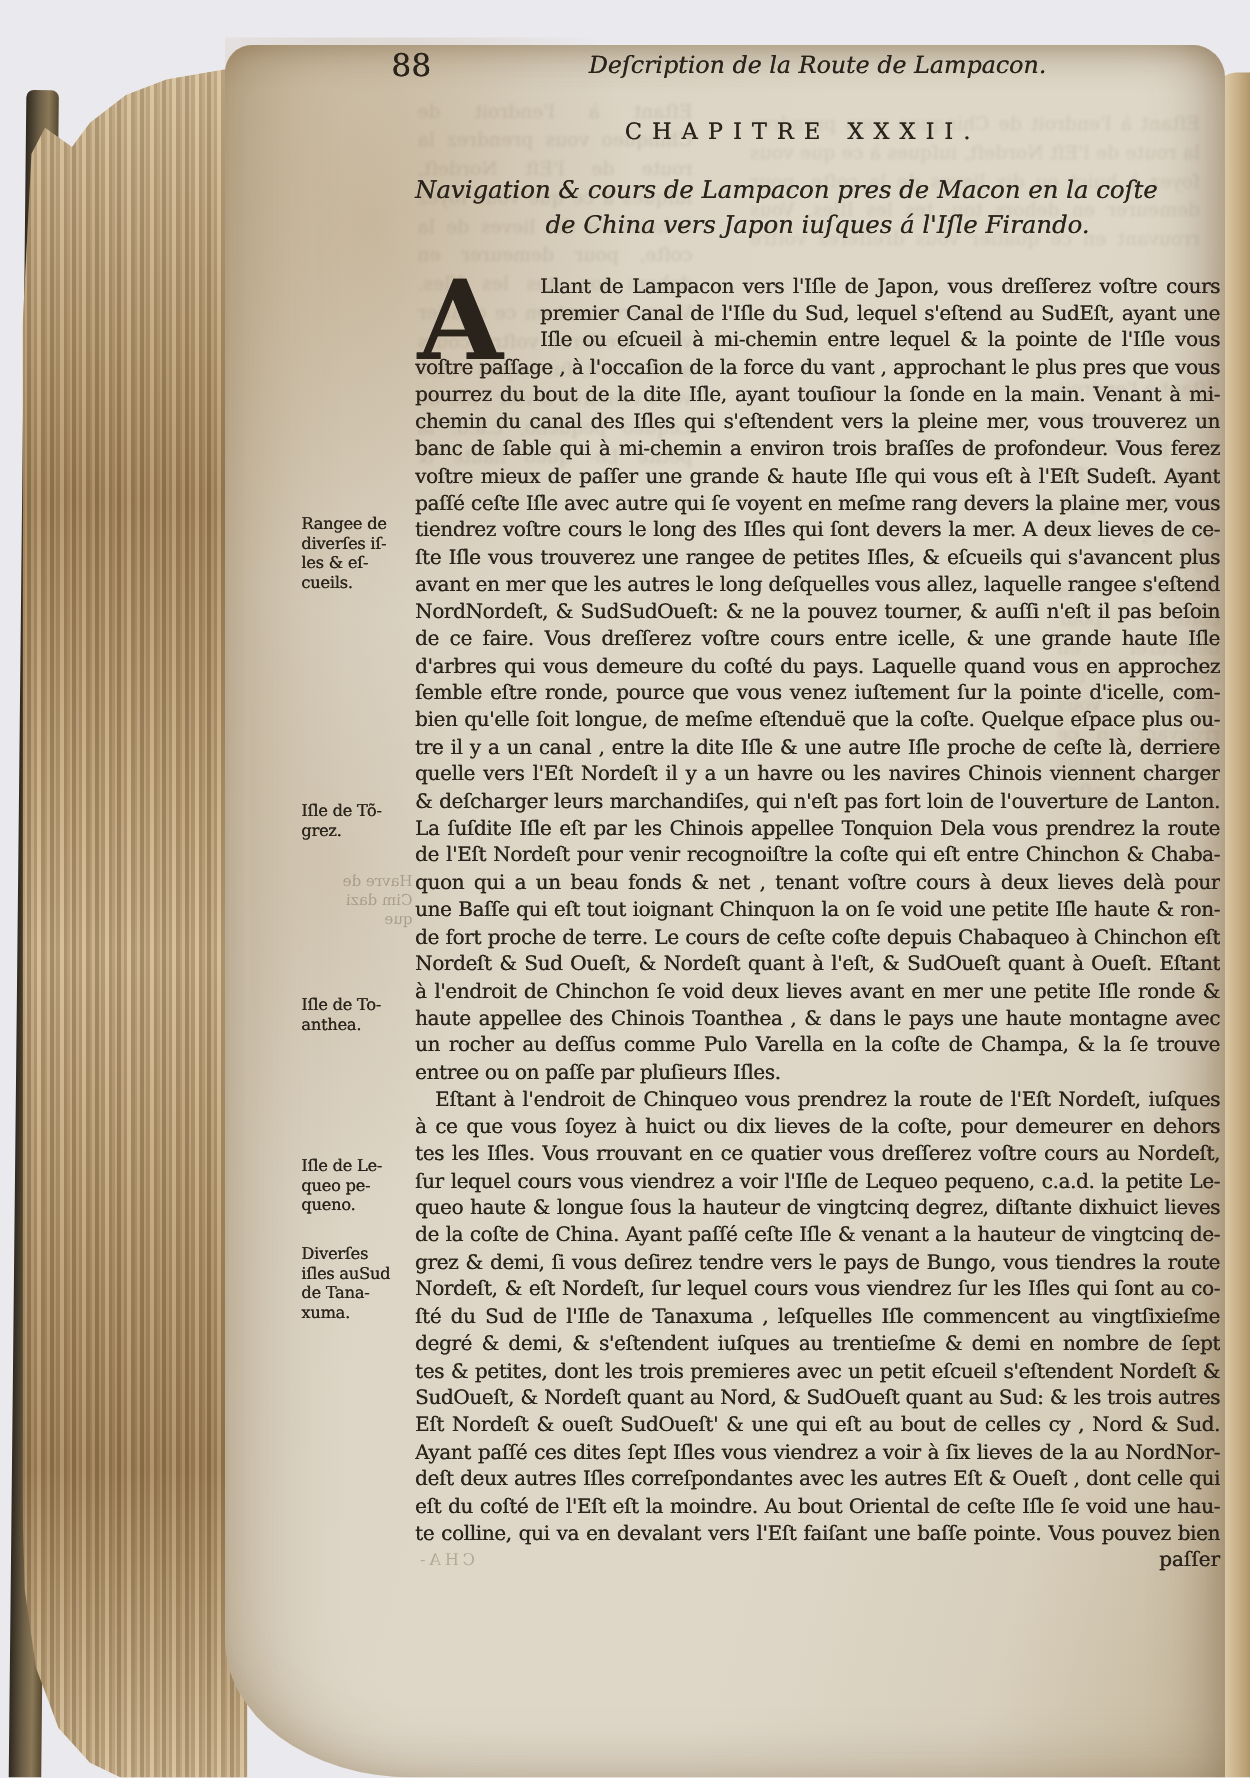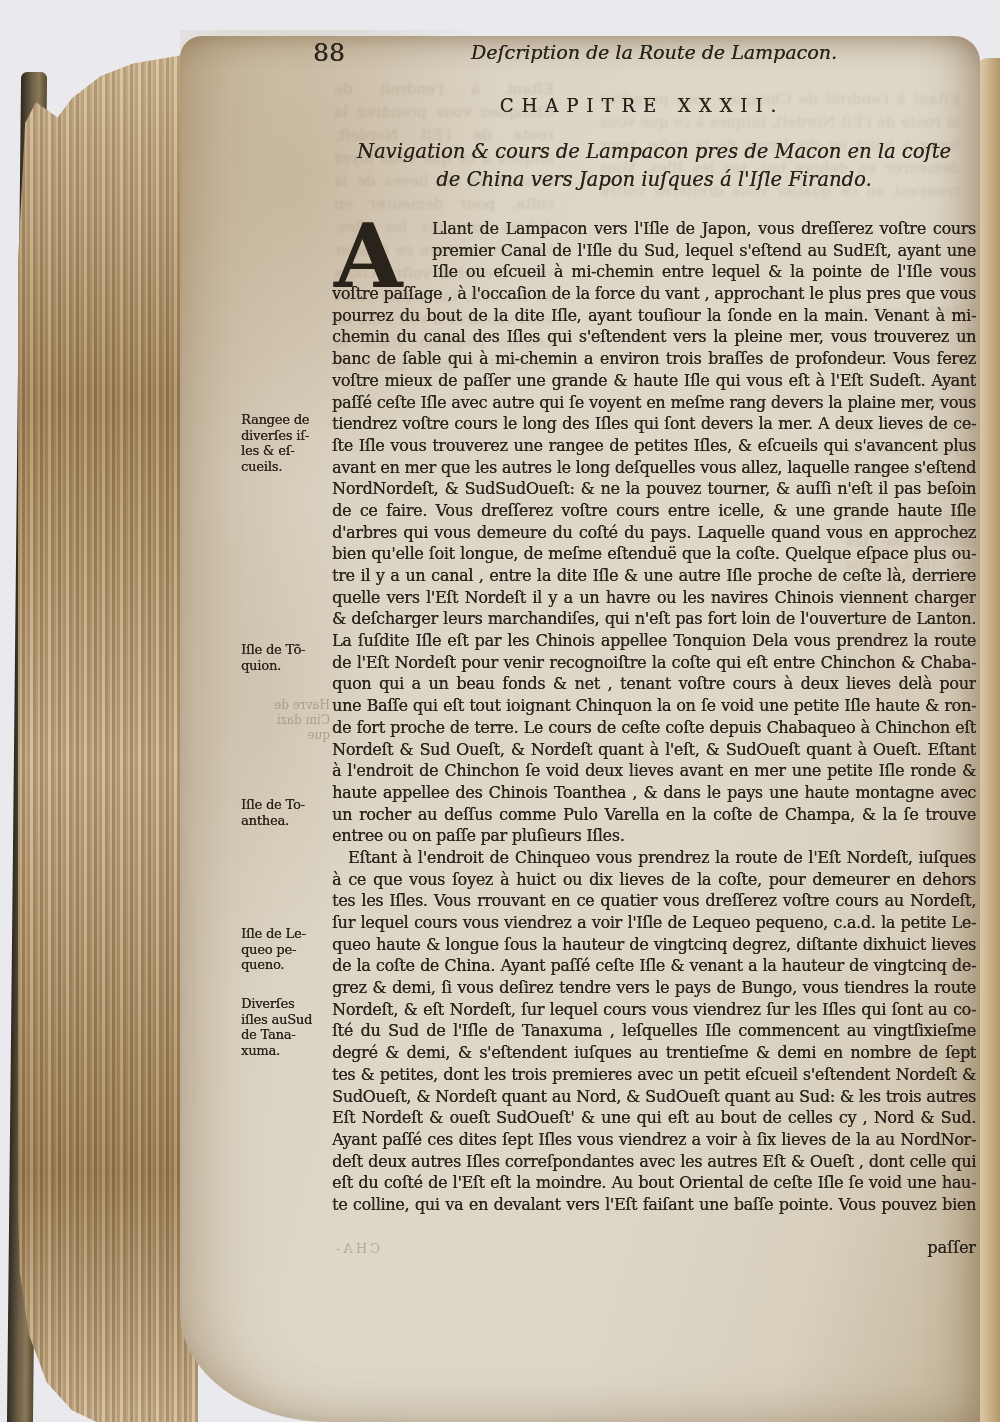--- a/index.html
+++ b/index.html
@@ -33,21 +33,21 @@
   .stain-r{right:40px;top:470px;width:150px;height:330px;
     background:radial-gradient(ellipse at 50% 50%,rgba(150,120,80,.10),rgba(150,120,80,0) 70%);}
 
   
   .ink{color:#2a231b;text-shadow:.25px 0 rgba(42,35,27,.85);}
   .pagenum{position:absolute;left:313px;top:38px;font-size:25px;}
   .runhead{position:absolute;left:332px;top:41px;width:644px;text-align:center;
     font-style:italic;font-size:19px;}
   .chapter{position:absolute;left:320px;top:95px;width:644px;text-align:center;
     font-size:18px;letter-spacing:8px;}
-  .subtitle1{position:absolute;left:332px;top:140px;width:644px;text-align:center;
+  .subtitle1{position:absolute;left:332px;top:140px;width:644px;
     font-style:italic;font-size:19.5px;}
   .subtitle2{position:absolute;left:332px;top:168px;width:644px;text-align:center;
     font-style:italic;font-size:19.5px;}
 
   .bodycol{position:absolute;left:332px;top:218px;width:644px;}
   .line{height:21.7px;line-height:21.7px;font-size:16px;letter-spacing:-.3px;
     overflow:hidden;text-align:justify;text-align-last:justify;box-sizing:border-box;}
   .line.dc{padding-left:100px;}
   .line.ind{padding-left:16px;}
   .line.endleft{text-align-last:left;}
@@ -114,20 +114,21 @@
       <div class="line">chemin du canal des Iſles qui s'eſtendent vers la pleine mer, vous trouverez un</div>
       <div class="line">banc de ſable qui à mi-chemin a environ trois braſſes de profondeur.  Vous ferez</div>
       <div class="line">voſtre mieux de paſſer une grande &amp; haute Iſle qui vous eſt à l'Eſt Sudeſt.  Ayant</div>
       <div class="line">paſſé ceſte Iſle avec autre qui ſe voyent en meſme rang devers la plaine mer, vous</div>
       <div class="line">tiendrez voſtre cours le long des Iſles qui ſont devers la mer.  A deux lieves de ce-</div>
       <div class="line">ſte Iſle vous trouverez une rangee de petites Iſles,  &amp; eſcueils qui s'avancent plus</div>
       <div class="line">avant en mer que les autres le long deſquelles vous allez, laquelle rangee s'eſtend</div>
       <div class="line">NordNordeſt, &amp; SudSudOueſt: &amp; ne la pouvez tourner, &amp; auſſi n'eſt il pas beſoin</div>
       <div class="line">de ce faire. Vous dreſſerez voſtre cours entre icelle, &amp; une grande haute Iſle pleine</div>
       <div class="line">d'arbres qui vous demeure du coſté du pays.  Laquelle quand vous en approchez</div>
+      <div class="line">ſemble eſtre ronde, pource que vous venez iuſtement ſur la pointe d'icelle,  com-</div>
       <div class="line">bien qu'elle ſoit longue, de meſme eſtenduë que la coſte.  Quelque eſpace plus ou-</div>
       <div class="line">tre il y a un canal , entre la dite Iſle &amp; une autre Iſle proche de ceſte là,  derriere la</div>
       <div class="line">quelle vers l'Eſt Nordeſt il y a  un havre ou les navires Chinois viennent charger</div>
       <div class="line">&amp; deſcharger leurs marchandiſes, qui n'eſt pas fort loin de l'ouverture de Lanton.</div>
       <div class="line">La ſuſdite Iſle eſt par les Chinois appellee Tonquion  Dela vous prendrez la route</div>
       <div class="line">de l'Eſt Nordeſt pour venir recognoiſtre la coſte qui eſt entre Chinchon &amp; Chaba-</div>
       <div class="line">quon qui a un beau fonds &amp; net , tenant voſtre cours à deux lieves delà pour eviter</div>
       <div class="line">une Baſſe qui eſt tout ioignant Chinquon la on ſe void une petite Iſle haute &amp; ron-</div>
       <div class="line">de fort proche de terre. Le cours de ceſte coſte depuis Chabaqueo à Chinchon eſt</div>
       <div class="line">Nordeſt &amp; Sud Oueſt, &amp; Nordeſt quant à l'eſt, &amp; SudOueſt quant à Oueſt. Eſtant</div>
@@ -157,21 +158,21 @@
 
   <div class="marginnotes ink">
       <div class="mnote" style="top: 412px;">
         <div>Rangee de</div>
         <div>diverſes iſ-</div>
         <div>les &amp; eſ-</div>
         <div>cueils.</div>
       </div>
       <div class="mnote" style="top: 642px;">
         <div>Iſle de Tõ-</div>
-        <div>quion.</div>
+        <div>grez.</div>
       </div>
       <div class="mnote" style="top: 797px;">
         <div>Iſle de To-</div>
         <div>anthea.</div>
       </div>
       <div class="mnote" style="top: 926px;">
         <div>Iſle de Le-</div>
         <div>queo pe-</div>
         <div>queno.</div>
       </div>

